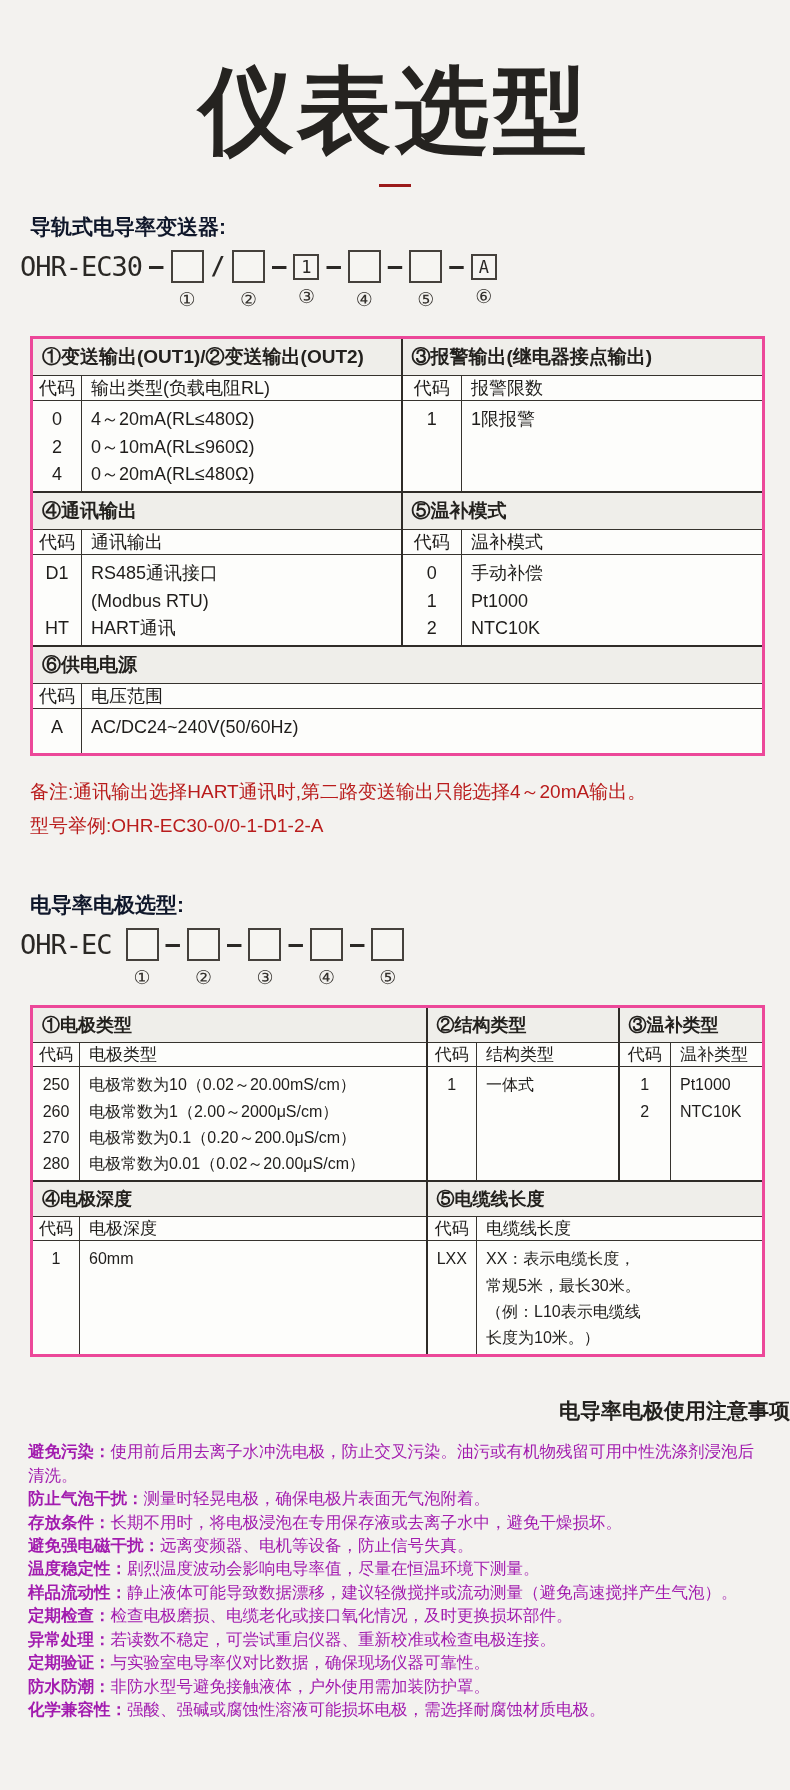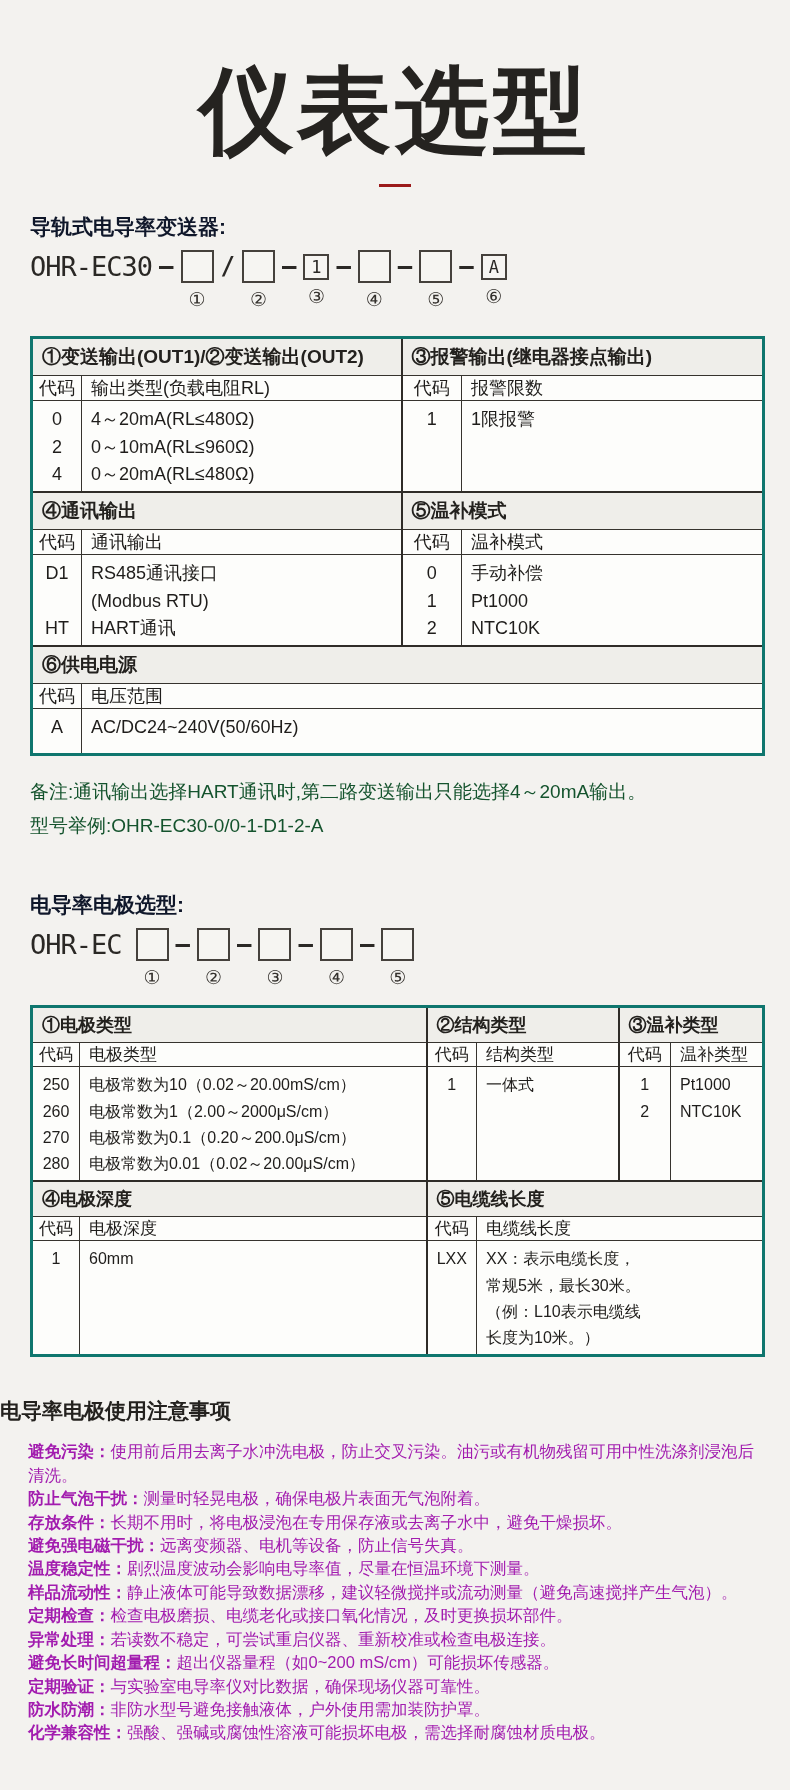--- a/index.html
+++ b/index.html
@@ -15,61 +15,61 @@
     padding-top:50px;
     text-align:center;
     font-size:94px;
     font-weight:900;
     line-height:1.3;
     letter-spacing:4px;
     color:#252320;
   }
   .red-line{width:32px;height:3px;background:#9b1b1b;margin:12px auto 0;}
   .sec-heading{margin:26px 0 0 30px;font-size:21px;font-weight:bold;color:#0f172a;}
-  .model-row{margin:9px 0 0 30px;display:flex;align-items:flex-start;}
+  .model-row{margin:9px 0 0 20px;display:flex;align-items:flex-start;}
   .model-prefix{
     font-family:"DejaVu Sans Mono", monospace;
     font-size:27px;line-height:33px;letter-spacing:-1px;color:#2a2825;
   }
   .msep{
     font-family:"DejaVu Sans Mono", monospace;
     font-size:24px;font-weight:bold;line-height:33px;margin:0 7px;color:#2a2825;
   }
   .box-col{display:flex;flex-direction:column;align-items:center;}
   .mbox{
     width:33px;height:33px;box-sizing:border-box;
     border:2px solid #45413c;background:#f6f5f2;
     display:flex;align-items:center;justify-content:center;
     font-family:"DejaVu Sans Mono", monospace;font-size:19px;color:#2a2825;
   }
   .mbox.small{width:26px;height:26px;margin-top:4px;font-size:17px;}
   .circ-num{margin-top:7px;font-size:19px;line-height:20px;color:#34312d;}
   .sel-table{
     border-collapse:collapse;margin:26px 0 0 30px;width:732px;
     table-layout:fixed;background:#fdfdfb;
-    border:3px solid #0f766e;
+    border:3px solid #ec4899;
   }
   .sel-table td{border:1px solid #36332e;padding:3px 9px;vertical-align:top;}
   .sel-table .sec-hdr td{
     background:#efeeea;font-weight:bold;font-size:19px;
     border-top:2px solid #2f2c28;border-bottom:1px solid #36332e;
     padding:5px 9px;vertical-align:middle;color:#23211e;
   }
   .t2 .sec-hdr td{font-size:18px;}
   .sub-hdr td{font-size:18px;padding:0 9px;vertical-align:middle;}
   .t2 .sub-hdr td{font-size:17px;}
   .data-row td{font-size:18px;padding-top:5px;}
   .t2 .data-row td{font-size:16px;}
   .code-cell{text-align:center;padding-left:2px !important;padding-right:2px !important;}
   .pre{white-space:pre-line;line-height:1.52;}
   .t2 .pre{line-height:1.64;}
   .div-l{border-left:2px solid #2f2c28 !important;}
-  .note{margin:21px 0 0 30px;font-size:19px;line-height:1.45;color:#14532d;}
+  .note{margin:21px 0 0 30px;font-size:19px;line-height:1.45;color:#b91c1c;}
   .note.first{margin-top:22px;}
-  .prec-title{margin-top:40px;text-align:left;font-size:21px;font-weight:bold;color:#23211e;}
+  .prec-title{margin-top:40px;text-align:right;font-size:21px;font-weight:bold;color:#23211e;}
   .prec-list{margin:15px 28px 0 28px;font-size:16.5px;line-height:1.42;color:#a21caf;}
   .prec-item{margin:0;}
   .plabel{font-weight:bold;}
 </style>
 </head>
 <body>
 
 <div>
 
   <div class="title">仪表选型</div>
@@ -280,20 +280,19 @@
     <div class="prec-title">电导率电极使用注意事项</div>
     <div class="prec-list">
       <div class="prec-item"><span class="plabel">避免污染：</span><span>使用前后用去离子水冲洗电极，防止交叉污染。油污或有机物残留可用中性洗涤剂浸泡后清洗。</span></div>
       <div class="prec-item"><span class="plabel">防止气泡干扰：</span><span>测量时轻晃电极，确保电极片表面无气泡附着。</span></div>
       <div class="prec-item"><span class="plabel">存放条件：</span><span>长期不用时，将电极浸泡在专用保存液或去离子水中，避免干燥损坏。</span></div>
       <div class="prec-item"><span class="plabel">避免强电磁干扰：</span><span>远离变频器、电机等设备，防止信号失真。</span></div>
       <div class="prec-item"><span class="plabel">温度稳定性：</span><span>剧烈温度波动会影响电导率值，尽量在恒温环境下测量。</span></div>
       <div class="prec-item"><span class="plabel">样品流动性：</span><span>静止液体可能导致数据漂移，建议轻微搅拌或流动测量（避免高速搅拌产生气泡）。</span></div>
       <div class="prec-item"><span class="plabel">定期检查：</span><span>检查电极磨损、电缆老化或接口氧化情况，及时更换损坏部件。</span></div>
       <div class="prec-item"><span class="plabel">异常处理：</span><span>若读数不稳定，可尝试重启仪器、重新校准或检查电极连接。</span></div>
-      <div class="prec-item"><span class="plabel">避免长时间超量程：</span><span>超出仪器量程（如0~200 mS/cm）可能损坏传感器。</span></div>
       <div class="prec-item"><span class="plabel">定期验证：</span><span>与实验室电导率仪对比数据，确保现场仪器可靠性。</span></div>
       <div class="prec-item"><span class="plabel">防水防潮：</span><span>非防水型号避免接触液体，户外使用需加装防护罩。</span></div>
       <div class="prec-item"><span class="plabel">化学兼容性：</span><span>强酸、强碱或腐蚀性溶液可能损坏电极，需选择耐腐蚀材质电极。</span></div>
     </div>
   </div>
 
 </div>
 
 </body></html>

